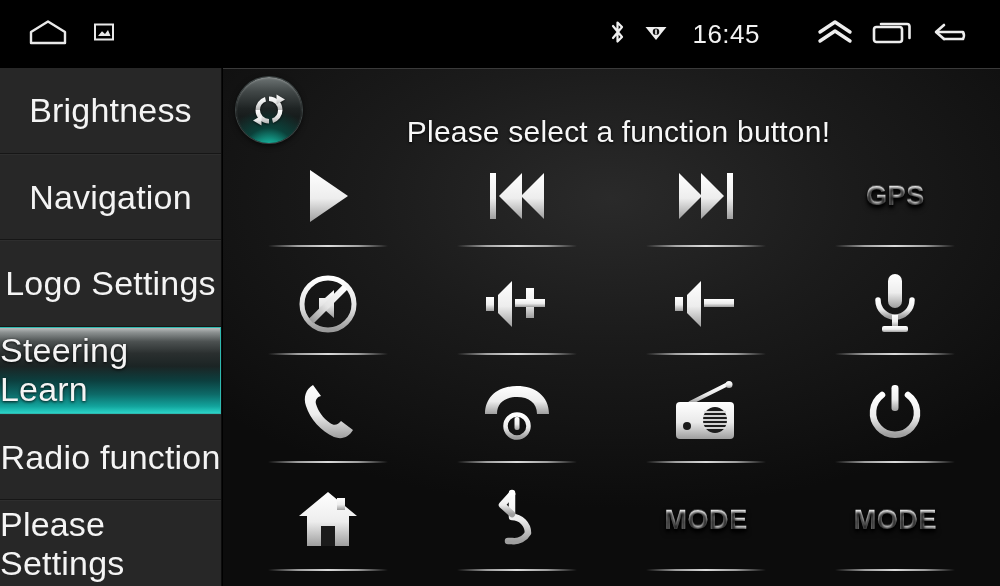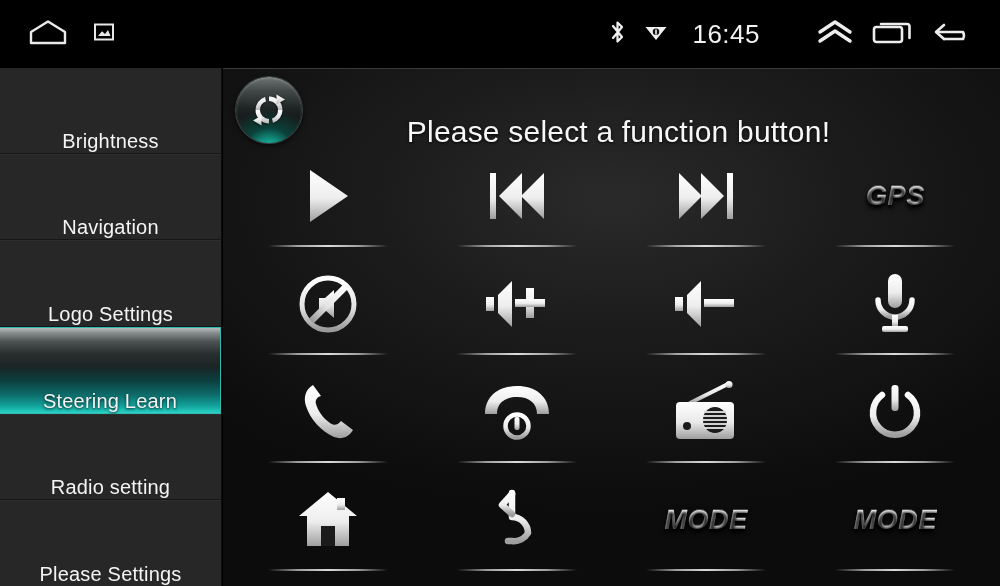--- a/index.html
+++ b/index.html
@@ -33,23 +33,23 @@
   
   #sidebar {
     position: absolute; left: 0; top: 68px; width: 222px; height: 518px;
     background: #252525;
     border-right: 1px solid #0d0d0d;
     display: flex; flex-direction: column;
   }
   .side-item {
     position: relative;
     flex: 1 1 0;
-    display: flex; align-items: flex-end; justify-content: center;
+    display: flex; align-items: center; justify-content: center;
     color: #f4f4f4;
-    font-size: 20px; font-weight: 400;
+    font-size: 34px; font-weight: 400;
     letter-spacing: .2px;
     background: #272727;
     border-bottom: 1px solid #161616;
     border-top: 1px solid #2e2e2e;
     cursor: pointer;
     user-select: none;
   }
   .side-item:first-child { border-top: none; }
   .side-item:last-child { border-bottom: none; }
   .side-item.selected {
@@ -124,21 +124,20 @@
   }
   .cell {
     position: relative;
     display: flex; align-items: center; justify-content: center;
     cursor: pointer;
   }
   .cell .glyph {
     display: flex; align-items: center; justify-content: center;
     height: 70px;
     transform: translateY(-7px);
-    font-style: italic;
   }
   .cell svg { display: block; }
   .cell .txt {
     color: #f2f2f2;
     font-size: 27px; font-weight: bold;
     letter-spacing: .6px;
     text-shadow: 0 2px 3px rgba(0,0,0,.9), 0 -1px 0 rgba(255,255,255,.25);
     background: linear-gradient(to bottom, #ffffff 0%, #f0f0f0 45%, #b8b8b8 55%, #e8e8e8 100%);
     -webkit-background-clip: text;
     background-clip: text;
@@ -228,21 +227,21 @@
     <div class="side-item">
         <span>Navigation</span>
       </div>
     <div class="side-item">
         <span>Logo Settings</span>
       </div>
     <div class="side-item selected">
         <span>Steering Learn</span>
       </div>
     <div class="side-item">
-        <span>Radio setting</span>
+        <span>Radio function</span>
       </div>
     <div class="side-item">
         <span>Please Settings</span>
       </div>
   </div>
 
   <div id="main">
 
     <div id="main-header">
       <div id="refresh-btn">

